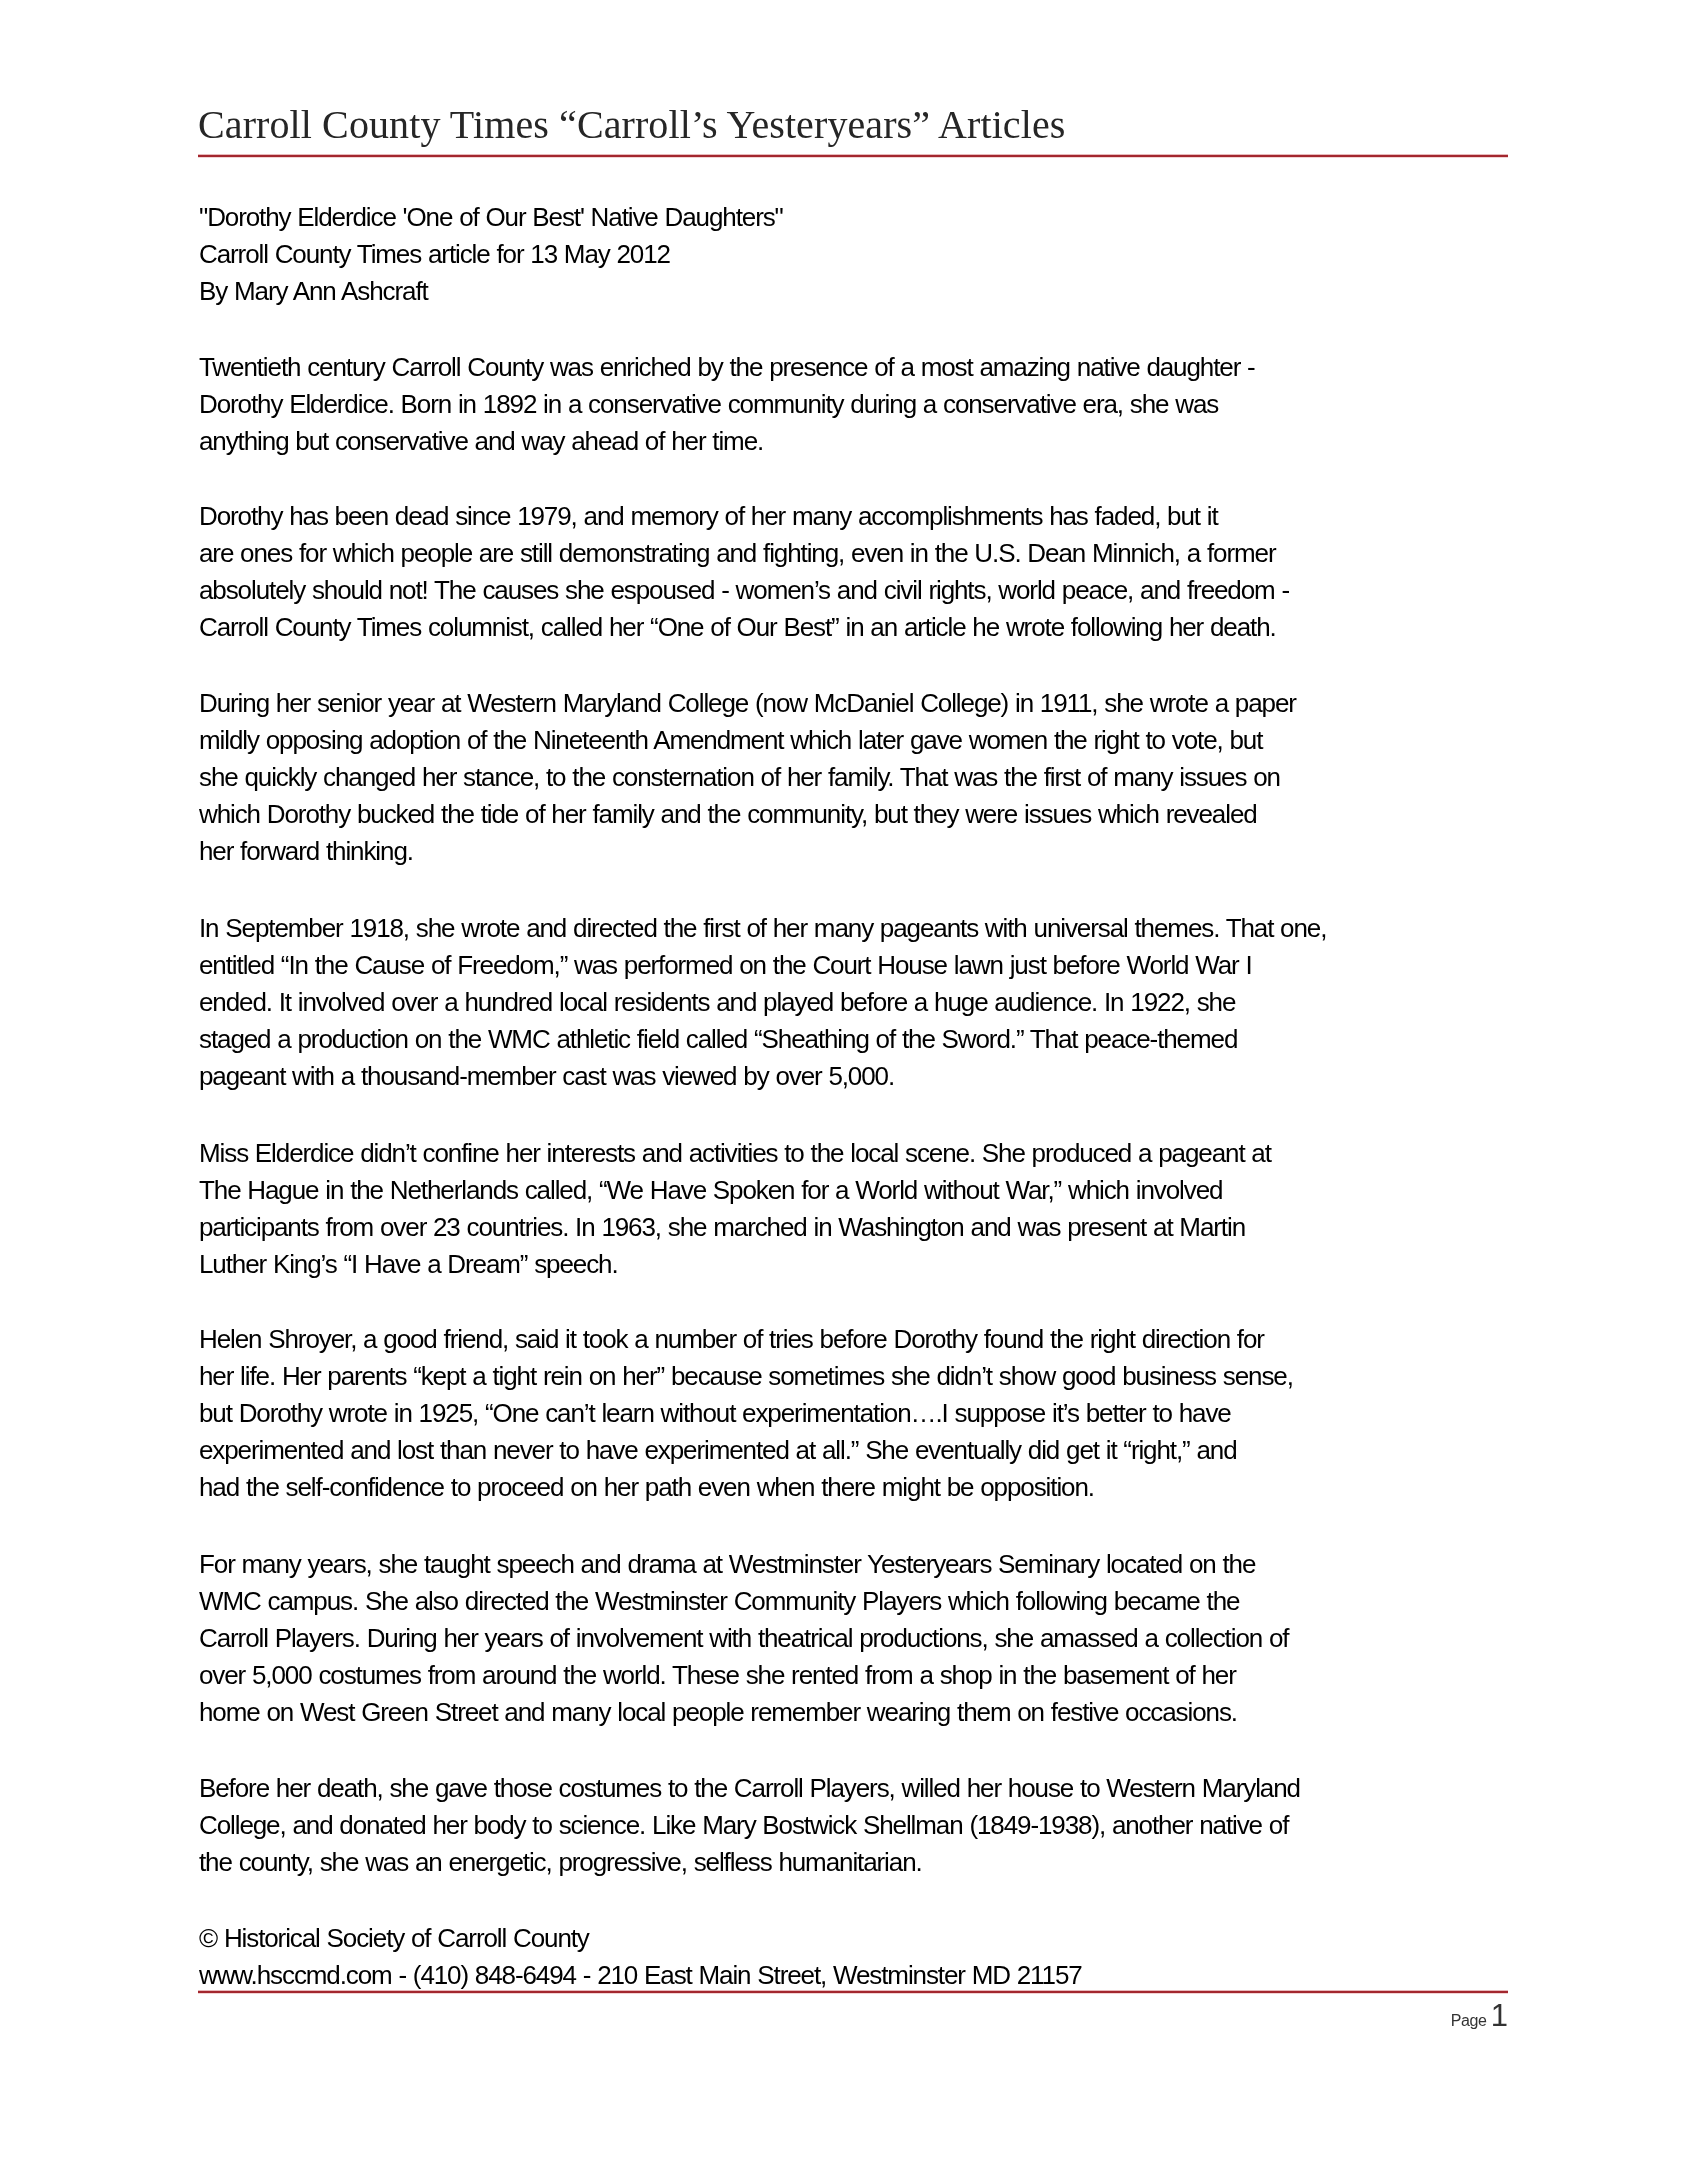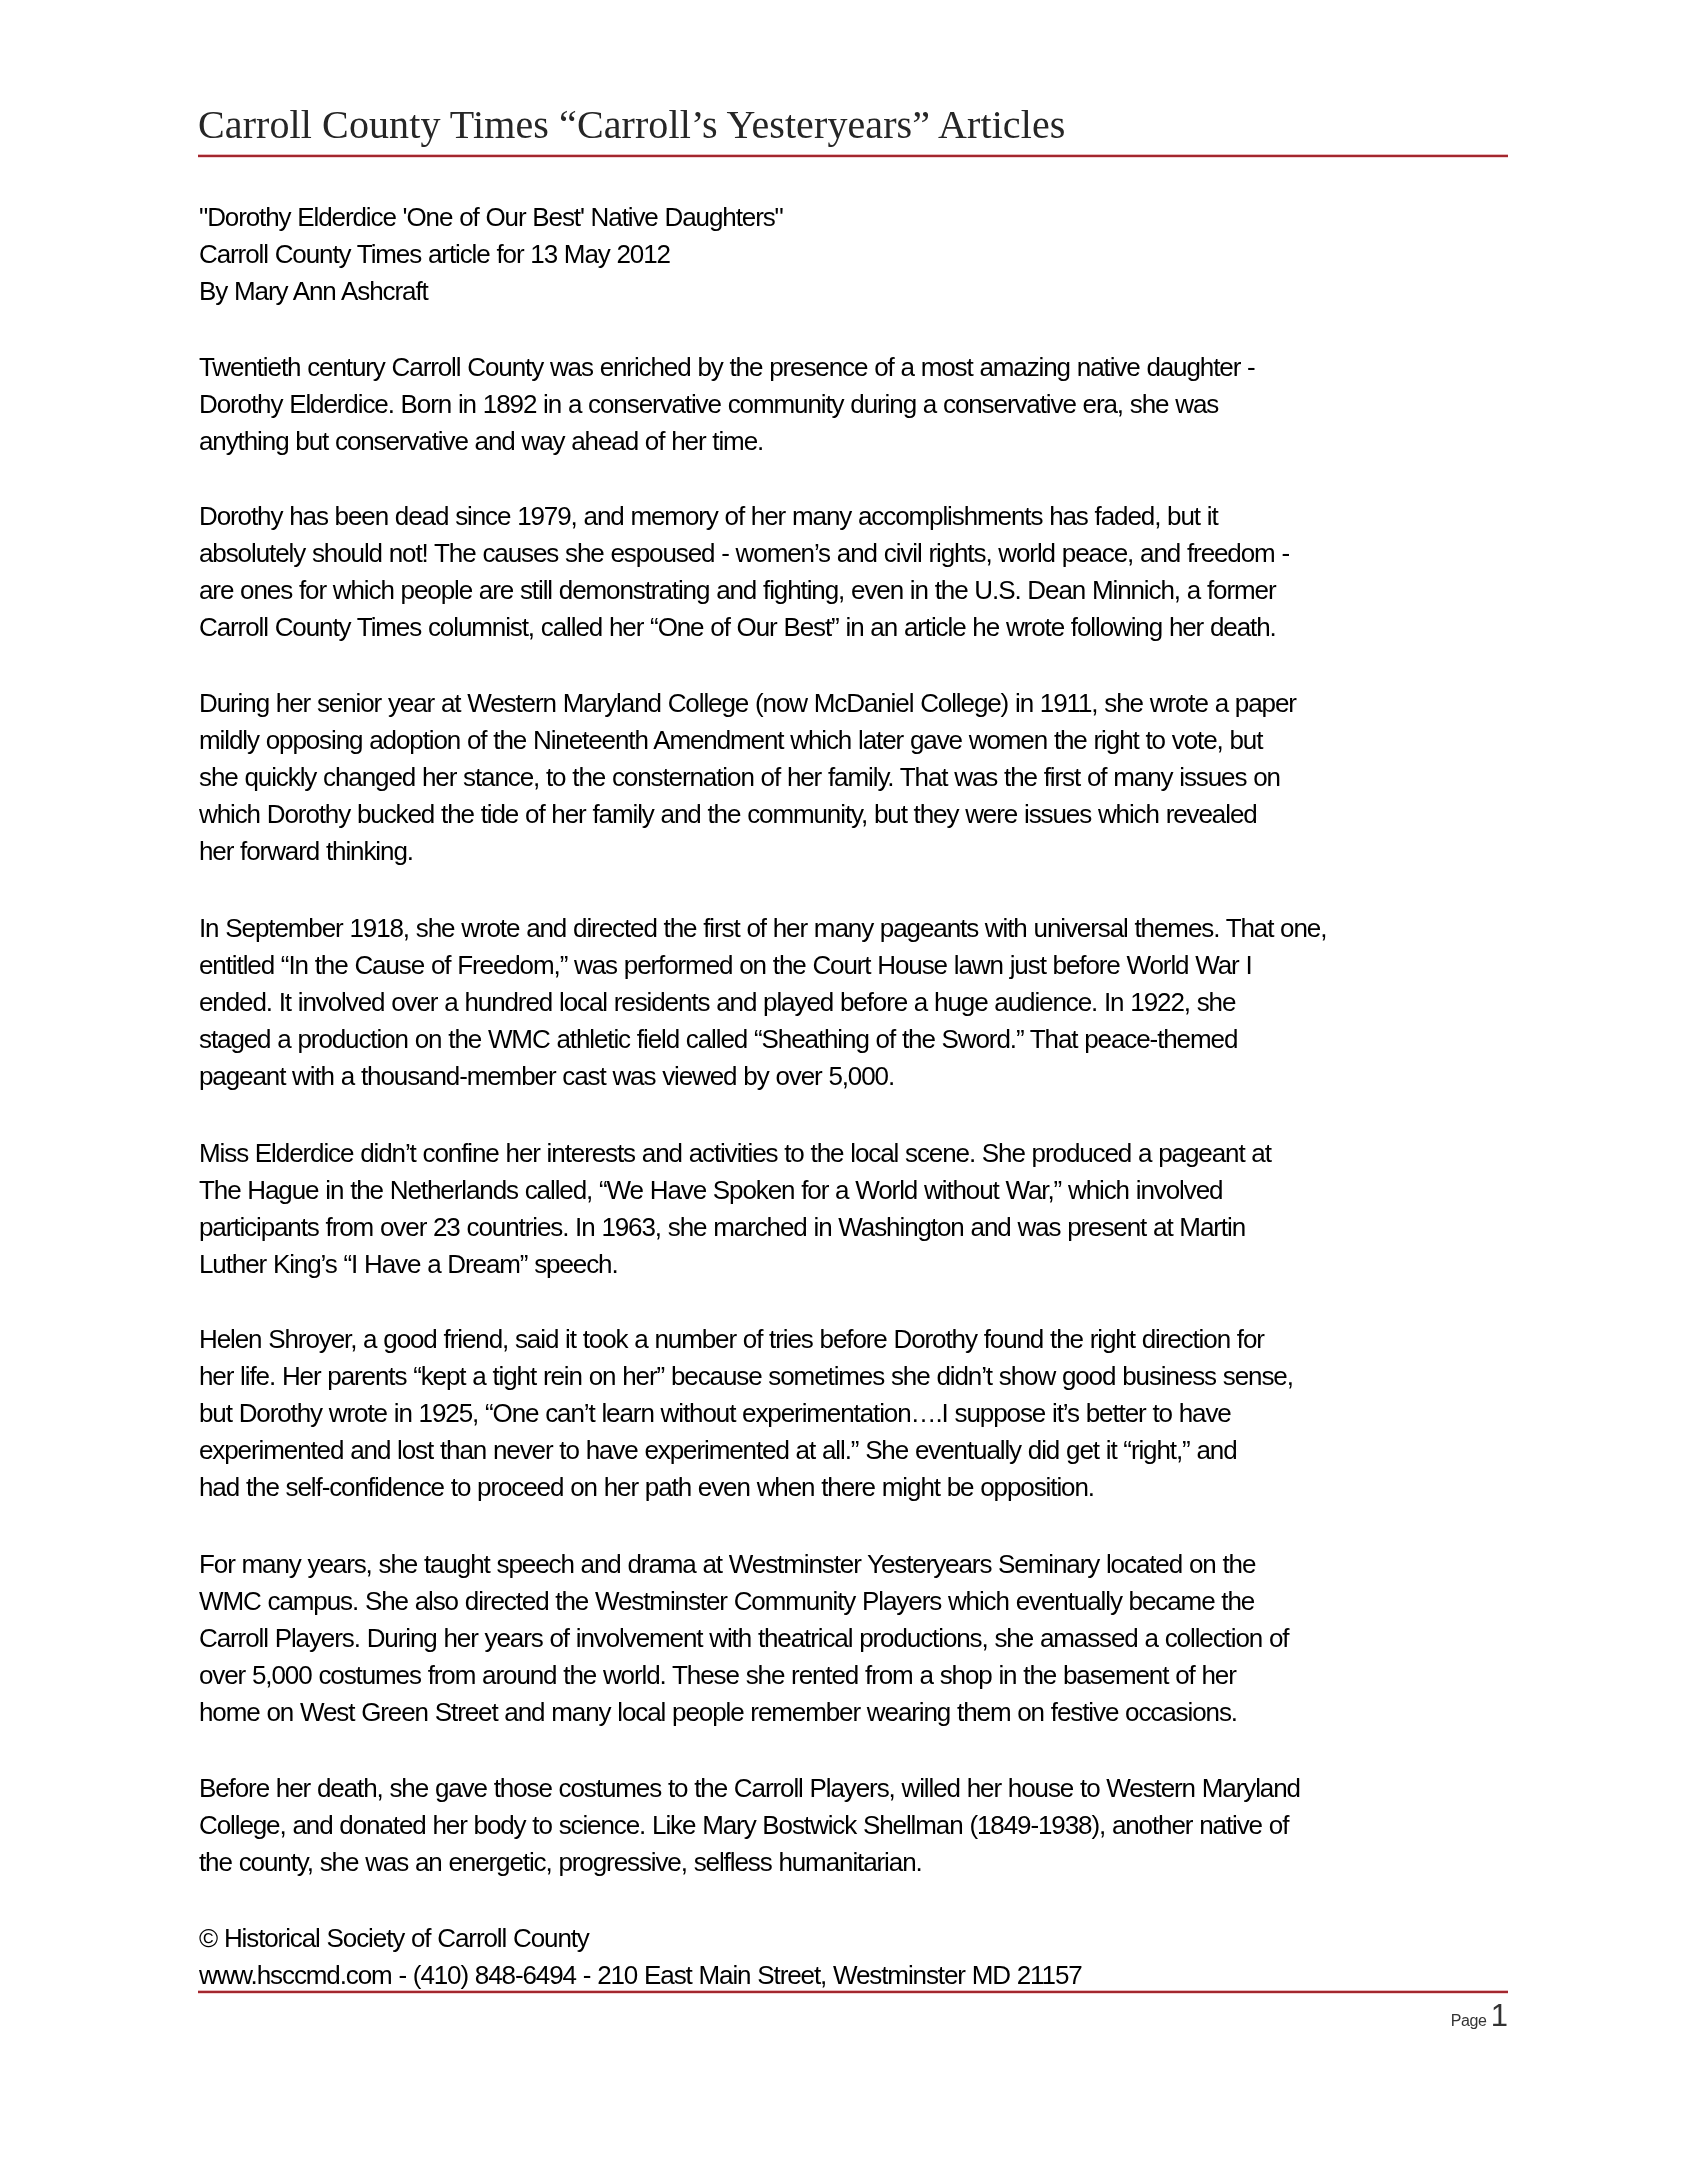--- a/index.html
+++ b/index.html
@@ -113,22 +113,22 @@
   </div>
 
   <div class="body-text para p1">
     <span class="line">Twentieth century Carroll County was enriched by the presence of a most amazing native daughter -</span>
     <span class="line">Dorothy Elderdice.  Born in 1892 in a conservative community during a conservative era, she was</span>
     <span class="line">anything but conservative and way ahead of her time.</span>
   </div>
 
   <div class="body-text para p2">
     <span class="line">Dorothy has been dead since 1979, and memory of her many accomplishments has faded, but it</span>
+    <span class="line">are ones for which people are still demonstrating and fighting, even in the U.S.  Dean Minnich, a former</span>
     <span class="line">absolutely should not!  The causes she espoused - women’s and civil rights, world peace, and freedom -</span>
-    <span class="line">are ones for which people are still demonstrating and fighting, even in the U.S.  Dean Minnich, a former</span>
     <span class="line">Carroll County Times columnist, called her “One of Our Best” in an article he wrote following her death.</span>
   </div>
 
   <div class="body-text para p3">
     <span class="line">During her senior year at Western Maryland College (now McDaniel College) in 1911, she wrote a paper</span>
     <span class="line">mildly opposing adoption of the Nineteenth Amendment which later gave women the right to vote, but</span>
     <span class="line">she quickly changed her stance, to the consternation of her family.  That was the first of many issues on</span>
     <span class="line">which Dorothy bucked the tide of her family and the community, but they were issues which revealed</span>
     <span class="line">her forward thinking.</span>
   </div>
@@ -151,21 +151,21 @@
   <div class="body-text para p6">
     <span class="line">Helen Shroyer, a good friend, said it took a number of tries before Dorothy found the right direction for</span>
     <span class="line">her life.  Her parents “kept a tight rein on her” because sometimes she didn’t show good business sense,</span>
     <span class="line">but Dorothy wrote in 1925, “One can’t learn without experimentation….I suppose it’s better to have</span>
     <span class="line">experimented and lost than never to have experimented at all.”  She eventually did get it “right,” and</span>
     <span class="line">had the self-confidence to proceed on her path even when there might be opposition.</span>
   </div>
 
   <div class="body-text para p7">
     <span class="line">For many years, she taught speech and drama at Westminster Yesteryears Seminary located on the</span>
-    <span class="line">WMC campus.  She also directed the Westminster Community Players which eventually became the</span>
+    <span class="line">WMC campus.  She also directed the Westminster Community Players which following became the</span>
     <span class="line">Carroll Players.  During her years of involvement with theatrical productions, she amassed a collection of</span>
     <span class="line">over 5,000 costumes from around the world.  These she rented from a shop in the basement of her</span>
     <span class="line">home on West Green Street and many local people remember wearing them on festive occasions.</span>
   </div>
 
   <div class="body-text para p8">
     <span class="line">Before her death, she gave those costumes to the Carroll Players, willed her house to Western Maryland</span>
     <span class="line">College, and donated her body to science.  Like Mary Bostwick Shellman (1849-1938), another native of</span>
     <span class="line">the county, she was an energetic, progressive, selfless humanitarian.</span>
   </div>

